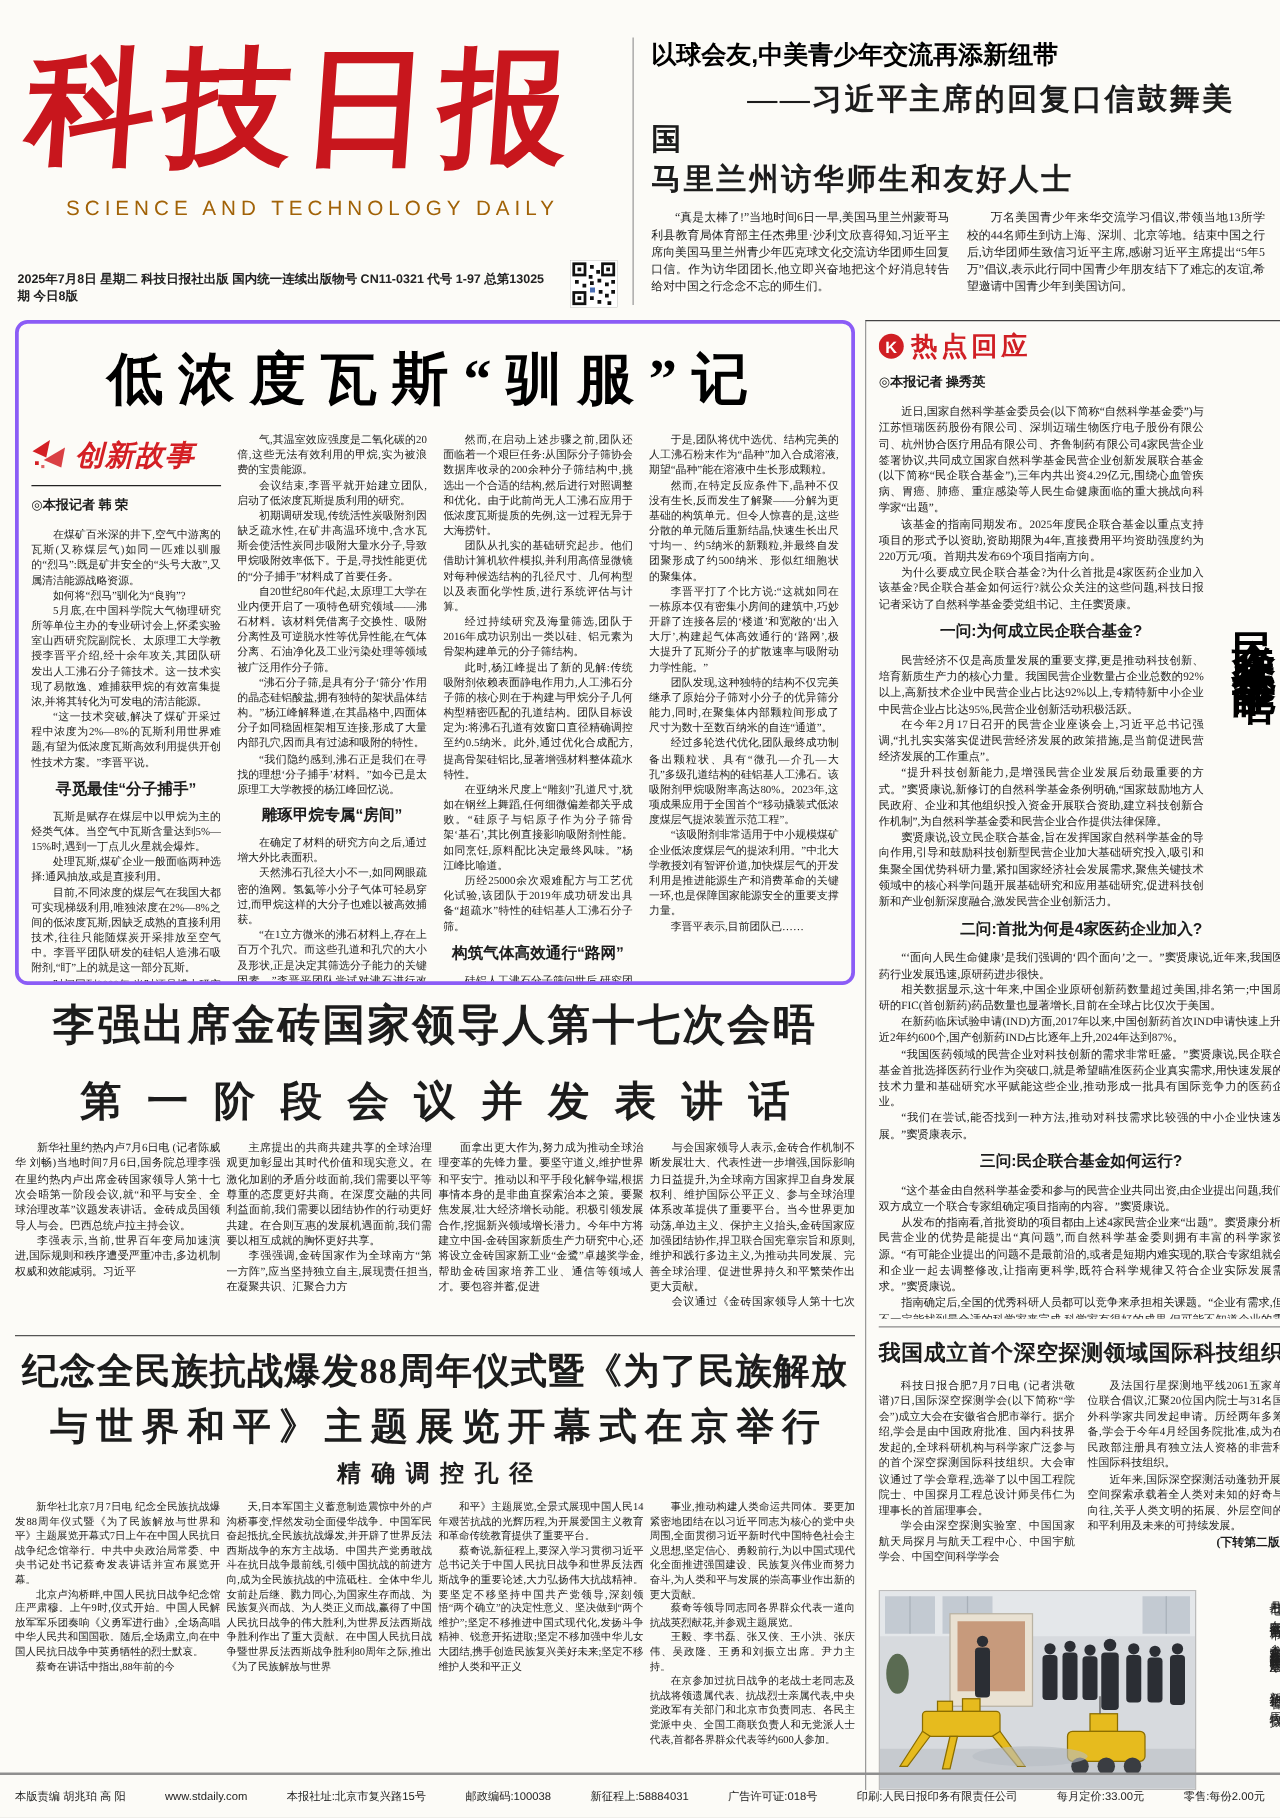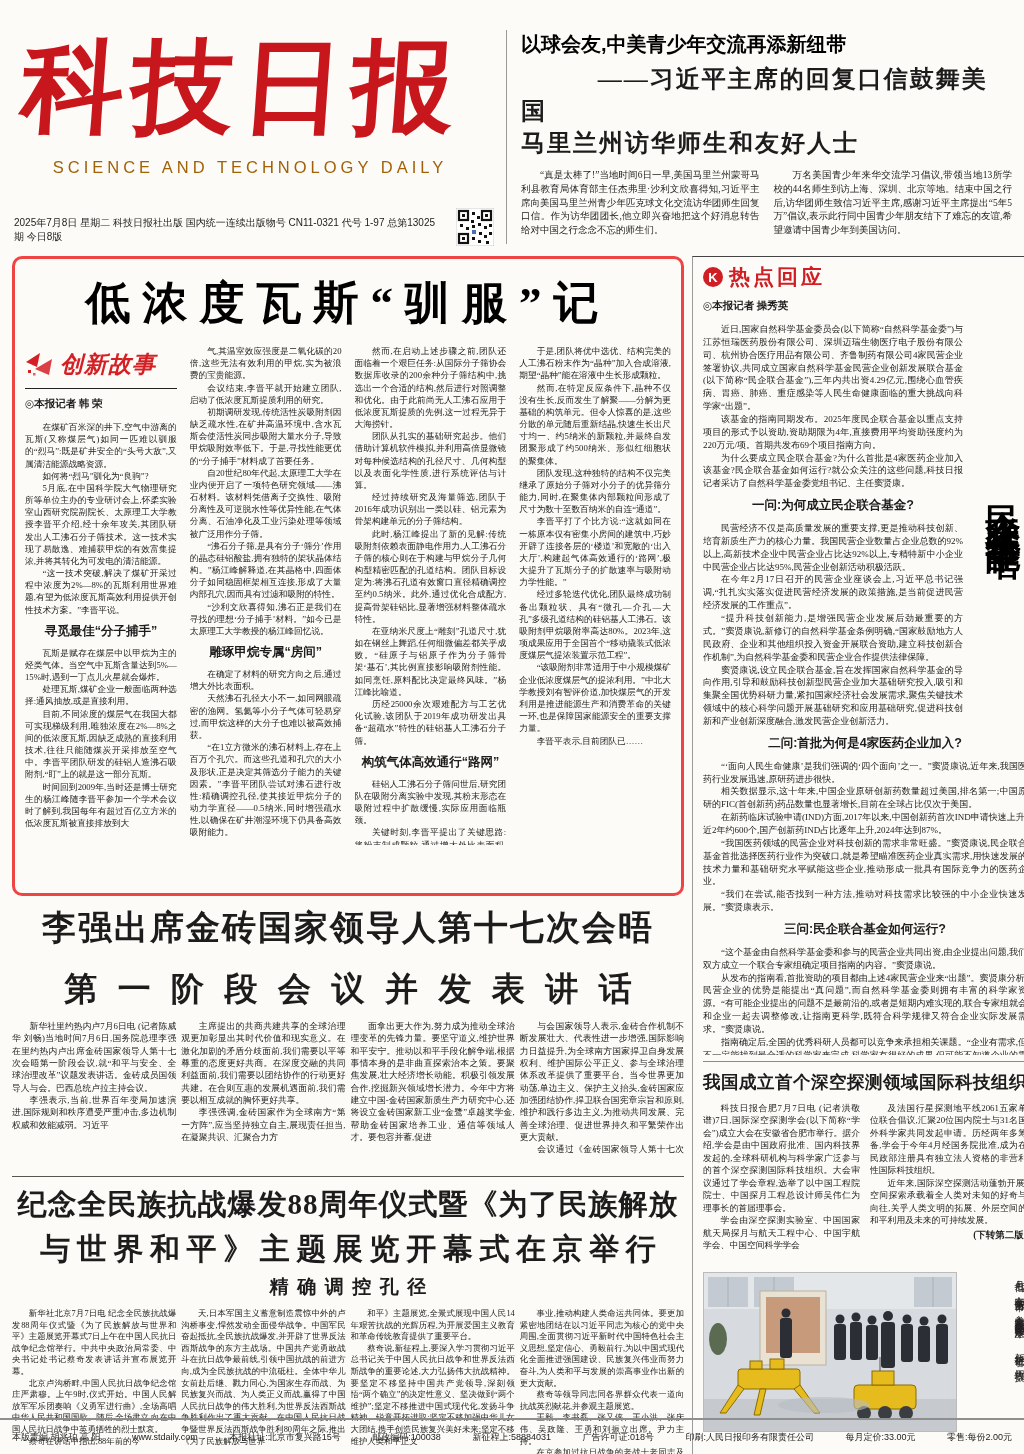--- a/index.html
+++ b/index.html
@@ -5,21 +5,21 @@
   html,body{margin:0;padding:0;background:#e8e6e1;}
   .page{position:relative;width:1024px;height:1454px;margin:0 auto;background:#fcfbf7;
         font-family:"Liberation Serif","DejaVu Serif",serif;color:#1c1c1c;overflow:hidden;box-sizing:border-box;}
   
   .masthead{display:flex;height:252px;box-sizing:border-box;}
   .mh-left{position:relative;width:500px;flex:none;}
   .logo{margin:18px 0 0 22px;font-size:102px;line-height:1.35;font-weight:bold;color:#c8161d;
         letter-spacing:8px;font-family:"DejaVu Serif",serif;transform:skewX(-4deg);white-space:nowrap;}
   .logo-en{margin-top:2px;text-align:center;font-size:16.5px;letter-spacing:4px;color:#a16207;
         font-family:"Liberation Sans",sans-serif;}
-  .mh-meta{position:absolute;left:14px;bottom:8px;width:430px;font-size:10px;font-weight:normal;color:#222;
+  .mh-meta{position:absolute;left:14px;bottom:8px;width:430px;font-size:10px;font-weight:bold;color:#222;
         font-family:"Liberation Sans",sans-serif;}
   .qr{position:absolute;right:6px;bottom:6px;width:38px;height:38px;}
   .mh-right{flex:1;border-left:1px solid #9a9a9a;margin:30px 8px 8px 6px;padding:2px 4px 0 14px;box-sizing:border-box;overflow:hidden;}
   .ts-headline{margin:0;font-size:20px;line-height:1.25;font-weight:900;letter-spacing:0;
         font-family:"Liberation Sans",sans-serif;color:#000;white-space:nowrap;}
   .ts-sub1{margin-top:6px;font-size:24px;font-weight:900;text-indent:3.2em;letter-spacing:2px;}
   .ts-sub2{font-size:24px;font-weight:900;letter-spacing:2px;}
   .ts-cols{display:flex;gap:14px;margin-top:10px;height:86px;overflow:hidden;}
   .ts-cols>div{flex:1;}
   
@@ -28,21 +28,21 @@
   .turn-note{text-align:right;font-weight:bold;font-size:9.5px;margin-top:2px;}
   .byline{font-size:10.5px;font-weight:bold;margin:8px 0 10px 0;}
   .subhead{margin:7px 0;text-align:center;font-size:12.5px;font-weight:bold;
         font-family:"Liberation Sans",sans-serif;}
   
   .content{display:flex;padding:4px 8px 0 12px;box-sizing:border-box;}
   .left-zone{width:672px;flex:none;}
   .right-zone{flex:1;margin-left:8px;border-left:1px solid #9a9a9a;border-top:1px solid #444;
         padding:6px 4px 0 10px;box-sizing:border-box;}
   
-  .feature{border:3px solid #ef4444;border-radius:10px;padding:4px 10px 8px;box-sizing:border-box;height:640px;overflow:hidden;}
+  .feature{border:3px solid #8b5cf6;border-radius:10px;padding:4px 10px 8px;box-sizing:border-box;height:532px;overflow:hidden;}
   .feature-title{margin:10px 0 12px;text-align:center;font-size:45px;font-weight:900;letter-spacing:12px;color:#000;}
   .f-cols{display:flex;gap:13px;height:500px;overflow:hidden;}
   .f-col{flex:1;overflow:hidden;}
   .f-col .bodytext,.f-col.bodytext{font-size:8.7px;line-height:1.4;}
   .badge-wrap{border-bottom:1.5px solid #222;padding:4px 0 8px;}
   .badge{display:flex;align-items:center;gap:5px;}
   .badge-text{font-size:23px;font-weight:900;font-style:italic;color:#d41f24;letter-spacing:1px;
         font-family:"Liberation Sans",sans-serif;}
   
   .liqiang{margin-top:9px;border-bottom:1px solid #555;padding-bottom:20px;}
@@ -183,21 +183,21 @@
                 <p class="para">时间回到2009年,当时还是博士研究生的杨江峰随李晋平参加一个学术会议时了解到,我国每年有超过百亿立方米的低浓度瓦斯被直接排放到大</p>
               </div>
           </div>
           <div class="f-col">
             <div class="bodytext">
                 <p class="para">气,其温室效应强度是二氧化碳的20倍,这些无法有效利用的甲烷,实为被浪费的宝贵能源。</p>
                 <p class="para">会议结束,李晋平就开始建立团队,启动了低浓度瓦斯提质利用的研究。</p>
                 <p class="para">初期调研发现,传统活性炭吸附剂因缺乏疏水性,在矿井高温环境中,含水瓦斯会使活性炭同步吸附大量水分子,导致甲烷吸附效率低下。于是,寻找性能更优的“分子捕手”材料成了首要任务。</p>
                 <p class="para">自20世纪80年代起,太原理工大学在业内便开启了一项特色研究领域——沸石材料。该材料凭借离子交换性、吸附分离性及可逆脱水性等优异性能,在气体分离、石油净化及工业污染处理等领域被广泛用作分子筛。</p>
                 <p class="para">“沸石分子筛,是具有分子‘筛分’作用的晶态硅铝酸盐,拥有独特的架状晶体结构。”杨江峰解释道,在其晶格中,四面体分子如同稳固框架相互连接,形成了大量内部孔穴,因而具有过滤和吸附的特性。</p>
-                <p class="para">“沙利文欣喜得知,沸石正是我们在寻找的理想‘分子捕手’材料。”如今已是太原理工大学教授的杨江峰回忆说。</p>
+                <p class="para">“我们隐约感到,沸石正是我们在寻找的理想‘分子捕手’材料。”如今已是太原理工大学教授的杨江峰回忆说。</p>
               </div>
             <h4 class="subhead">雕琢甲烷专属“房间”</h4>
             <div class="bodytext">
                 <p class="para">在确定了材料的研究方向之后,通过增大外比表面积。</p>
                 <p class="para">天然沸石孔径大小不一,如同网眼疏密的渔网。氢氦等小分子气体可轻易穿过,而甲烷这样的大分子也难以被高效捕获。</p>
                 <p class="para">“在1立方微米的沸石材料上,存在上百万个孔穴。而这些孔道和孔穴的大小及形状,正是决定其筛选分子能力的关键因素。”李晋平团队尝试对沸石进行改性:精确调控孔径,使其接近甲烷分子的动力学直径——0.5纳米,同时增强疏水性,以确保在矿井潮湿环境下仍具备高效吸附能力。</p>
               </div>
           </div>
           <div class="f-col">
             <div class="bodytext">
@@ -210,22 +210,22 @@
               </div>
             <h4 class="subhead">构筑气体高效通行“路网”</h4>
             <div class="bodytext">
                 <p class="para">硅铝人工沸石分子筛问世后,研究团队在吸附分离实验中发现,其粉末形态在吸附过程中扩散缓慢,实际应用面临瓶颈。</p>
                 <p class="para">关键时刻,李晋平提出了关键思路:将粉末制成颗粒,通过增大外比表面积,提升分子的扩散速率,为气体扩散开辟更多通道。</p>
               </div>
           </div>
           <div class="f-col bodytext">
               <p class="para">于是,团队将优中选优、结构完美的人工沸石粉末作为“晶种”加入合成溶液,期望“晶种”能在溶液中生长形成颗粒。</p>
               <p class="para">然而,在特定反应条件下,晶种不仅没有生长,反而发生了解聚——分解为更基础的构筑单元。但令人惊喜的是,这些分散的单元随后重新结晶,快速生长出尺寸均一、约5纳米的新颗粒,并最终自发团聚形成了约500纳米、形似红细胞状的聚集体。</p>
+              <p class="para">李晋平打了个比方说:“这就如同在一栋原本仅有密集小房间的建筑中,巧妙开辟了连接各层的‘楼道’和宽敞的‘出入大厅’,构建起气体高效通行的‘路网’,极大提升了瓦斯分子的扩散速率与吸附动力学性能。”</p>
               <p class="para">团队发现,这种独特的结构不仅完美继承了原始分子筛对小分子的优异筛分能力,同时,在聚集体内部颗粒间形成了尺寸为数十至数百纳米的自连“通道”。</p>
-              <p class="para">李晋平打了个比方说:“这就如同在一栋原本仅有密集小房间的建筑中,巧妙开辟了连接各层的‘楼道’和宽敞的‘出入大厅’,构建起气体高效通行的‘路网’,极大提升了瓦斯分子的扩散速率与吸附动力学性能。”</p>
               <p class="para">经过多轮迭代优化,团队最终成功制备出颗粒状、具有“微孔—介孔—大孔”多级孔道结构的硅铝基人工沸石。该吸附剂甲烷吸附率高达80%。2023年,这项成果应用于全国首个“移动撬装式低浓度煤层气提浓装置示范工程”。</p>
               <p class="para">“该吸附剂非常适用于中小规模煤矿企业低浓度煤层气的提浓利用。”中北大学教授刘有智评价道,加快煤层气的开发利用是推进能源生产和消费革命的关键一环,也是保障国家能源安全的重要支撑力量。</p>
               <p class="para">李晋平表示,目前团队已……</p>
             </div>
         </div>
       </section>
 
       <section class="liqiang">
         <h2 class="lq-h1">李强出席金砖国家领导人第十七次会晤</h2>
         <h2 class="lq-h2">第一阶段会议并发表讲话</h2>

